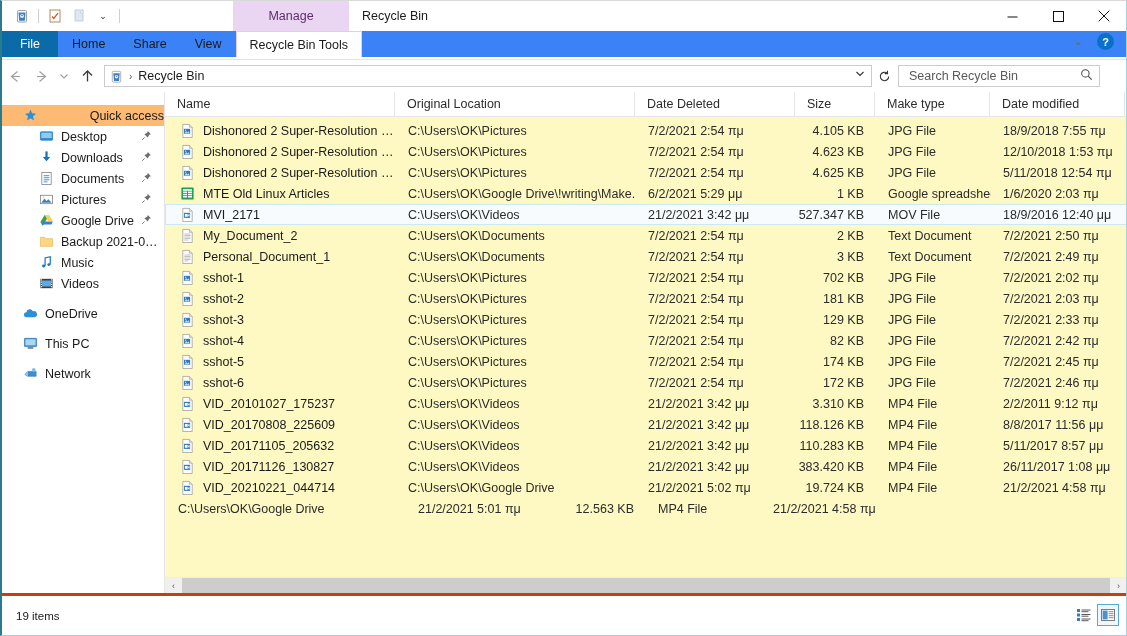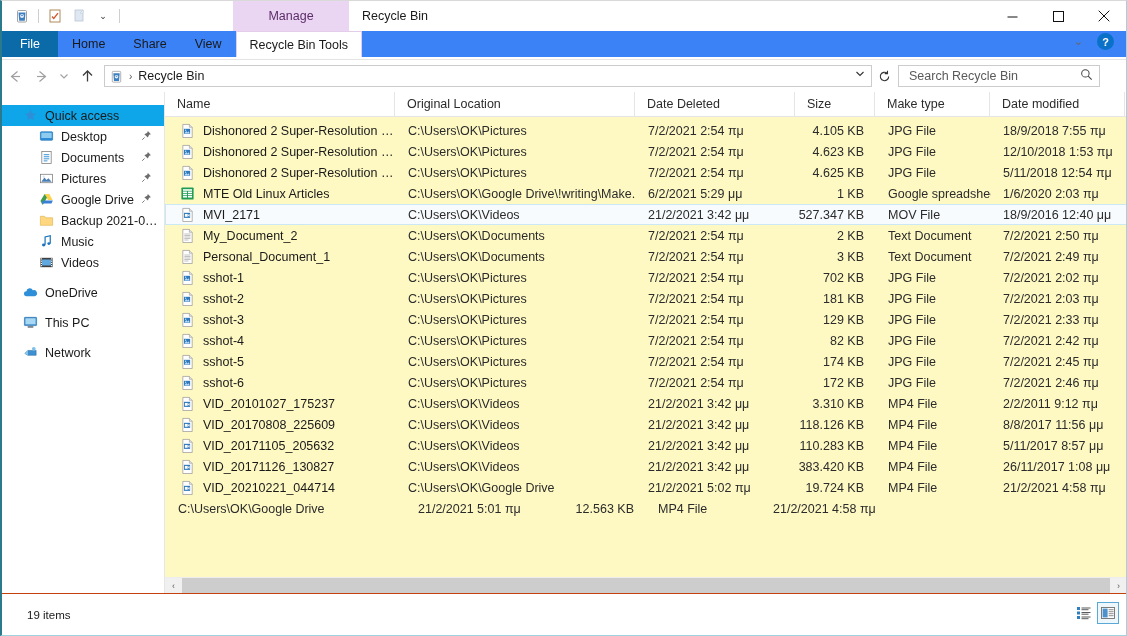--- a/index.html
+++ b/index.html
@@ -191,21 +191,21 @@
   .nav-item {
     height: 21px;
     display: flex; align-items: center;
     padding-left: 22px;
     position: relative;
     color: #1a1a1a;
     white-space: nowrap;
   }
   .nav-item.root { padding-left: 20px; }
   .nav-item.child { padding-left: 36px; }
-  .nav-item.selected { background: #0ea5e9; }
+  .nav-item.selected { background: #fdba74; justify-content: space-between; }
   .nav-ico {
     width: 16px; height: 16px;
     margin-right: 7px;
     display: flex; align-items: center; justify-content: center;
     flex: 0 0 16px;
   }
   .nav-label { overflow: hidden; text-overflow: ellipsis; }
   .pin {
     position: absolute; right: 12px; top: 4px;
     color: #6d6d6d;
@@ -314,23 +314,23 @@
     background: #cdcdcd;
     flex: 1;
     margin: 0;
   }
 
   
   #statusbar {
     position: absolute; bottom: 0; left: 0;
     width: 1125px; height: 42px;
     background: #ffffff;
-    border-top: 1px solid #c2410c;
+    border-top: 3px solid #c2410c;
     display: flex; align-items: center;
-    padding-left: 25px;
+    padding-left: 14px;
     font-size: 11.5px;
     color: #1a1a1a;
   }
   #viewbtns {
     position: absolute; right: 8px; top: 8px;
     display: flex; gap: 2px;
   }
   .viewbtn {
     width: 22px; height: 22px;
     display: flex; align-items: center; justify-content: center;
@@ -493,20 +493,35 @@
         </span>
         <span class="nav-label">Desktop</span>
         <span class="pin">
           <svg width="11" height="11" viewBox="0 0 12 12">
               <path d="M7.5 1.2 L10.8 4.5 L8.9 5.2 L7.4 8.3 L3.7 4.6 L6.8 3.1 Z" fill="#6d6d6d"></path>
               <line x1="3.9" y1="8.1" x2="1.3" y2="10.7" stroke="#6d6d6d" stroke-width="1"></line>
             </svg>
         </span>
       </div>
 
+      <div class="nav-item child">
+        <span class="nav-ico">
+          <svg width="15" height="15" viewBox="0 0 16 16">
+              <path d="M8 1.5 L8 8.5" stroke="#1b74bb" stroke-width="2.4"></path>
+              <path d="M4 7.5 L8 12 L12 7.5 Z" fill="#1b74bb"></path>
+            </svg>
+        </span>
+        <span class="nav-label">Downloads</span>
+        <span class="pin">
+          <svg width="11" height="11" viewBox="0 0 12 12">
+              <path d="M7.5 1.2 L10.8 4.5 L8.9 5.2 L7.4 8.3 L3.7 4.6 L6.8 3.1 Z" fill="#6d6d6d"></path>
+              <line x1="3.9" y1="8.1" x2="1.3" y2="10.7" stroke="#6d6d6d" stroke-width="1"></line>
+            </svg>
+        </span>
+      </div>
 
       <div class="nav-item child">
         <span class="nav-ico">
           <svg width="15" height="15" viewBox="0 0 16 16">
               <rect x="3" y="1.5" width="10" height="13" fill="#ffffff" stroke="#7a7a7a" stroke-width="0.8"></rect>
               <line x1="5" y1="5" x2="11" y2="5" stroke="#2e8fd8" stroke-width="1"></line>
               <line x1="5" y1="7.2" x2="11" y2="7.2" stroke="#2e8fd8" stroke-width="1"></line>
               <line x1="5" y1="9.4" x2="11" y2="9.4" stroke="#2e8fd8" stroke-width="1"></line>
               <line x1="5" y1="11.6" x2="9" y2="11.6" stroke="#2e8fd8" stroke-width="1"></line>
             </svg>

